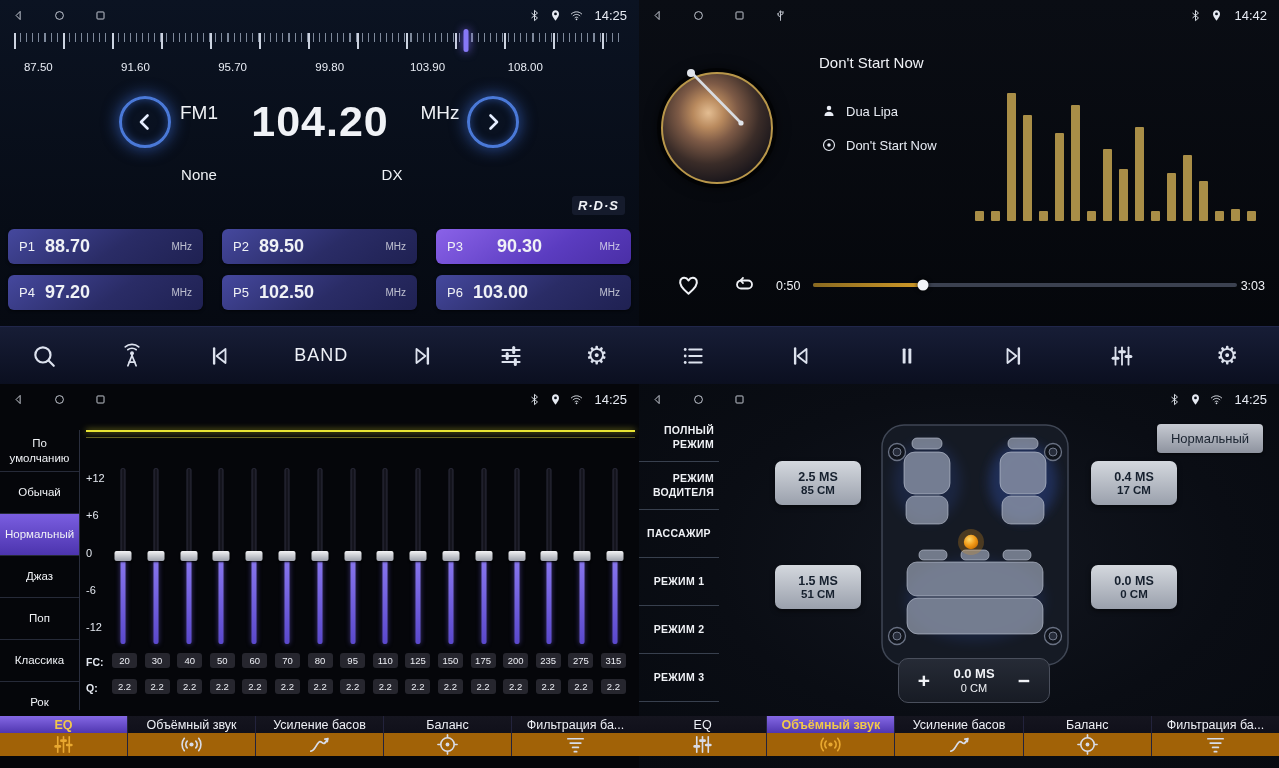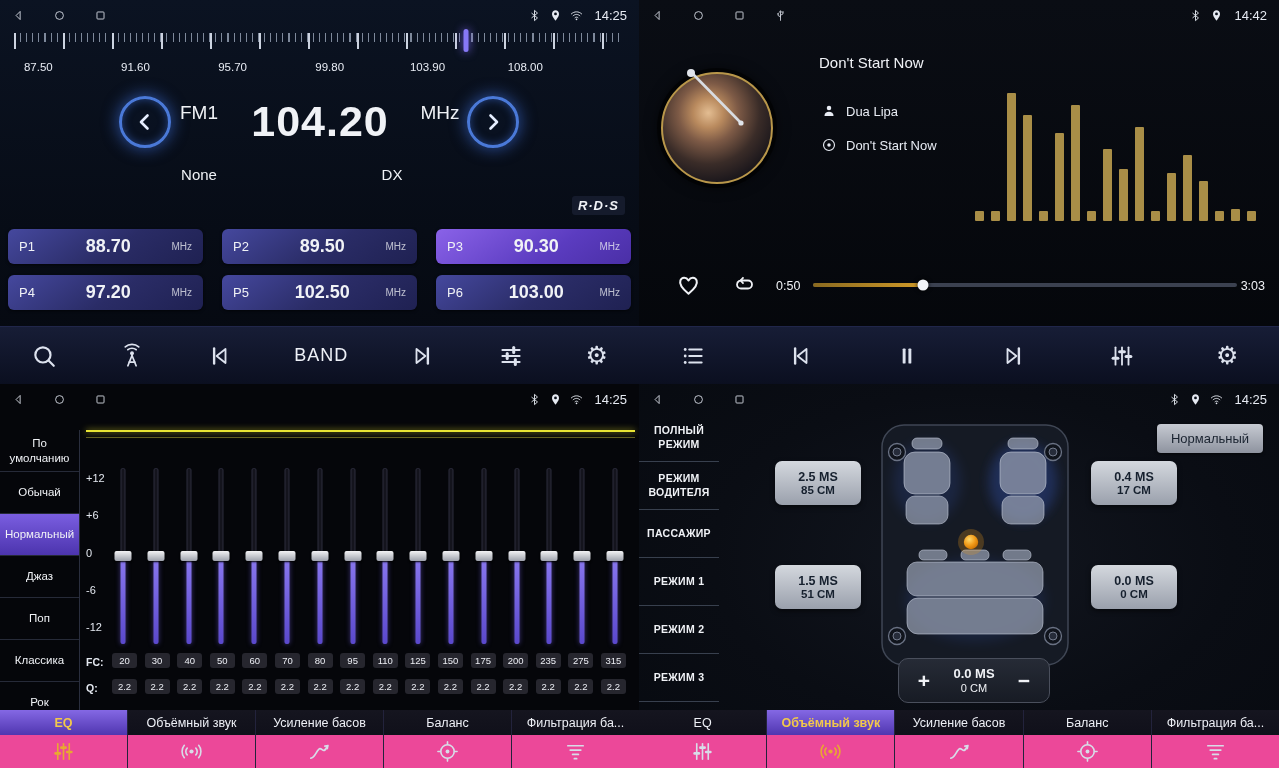--- a/index.html
+++ b/index.html
@@ -46,21 +46,21 @@
   .mode-dx { position:absolute; left:392px; top:166px; transform:translateX(-50%); font-size:15px; }
   .rds-badge { position:absolute; right:14px; top:196px; font-size:13px; font-style:italic; font-weight:700;
     letter-spacing:1px; background:#151b2c; padding:2px 6px; border-radius:3px; }
 
   .presets { position:absolute; left:8px; right:8px; top:229px; }
   .preset-row { display:flex; gap:19px; margin-bottom:11px; }
   .preset { flex:1; height:35px; border-radius:6px; display:flex; align-items:center; padding:16px 11px;
     background:linear-gradient(145deg,#45489e 0%,#2a2c66 55%,#1f2152 100%); box-shadow:0 1px 3px rgba(0,0,0,.6); }
   .preset.active { background:linear-gradient(145deg,#8a62e8 0%,#5b3cc0 60%,#4a2fa6 100%);gap:24px; }
   .p-id { font-size:13px; width:26px; }
-  .p-freq { font-size:18px; font-weight:600; flex:1; text-align:center; }
+  .p-freq { font-size:18px; font-weight:600; flex:1; text-align:left; }
   .p-unit { font-size:10px; opacity:.75; }
 
   .toolbar { position:absolute; left:0; right:0; bottom:0; height:58px;
     background:linear-gradient(180deg,#171d36,#0b0f20); border-top:1px solid #20264a;
     display:flex; align-items:center; justify-content:space-around; color:#dde2ee; }
   .toolbar svg { width:26px; height:26px; }
   .band-text { font-size:18px; letter-spacing:1px; color:#eef1f8; }
   .glyph-icon { font-size:25px; line-height:1; color:#dde2ee; }
 
   
@@ -102,33 +102,33 @@
     background:linear-gradient(180deg,#8a78f0,#5a48cc); border-radius:2px; box-shadow:0 0 5px rgba(120,100,240,.5); }
   .eq-knob { position:absolute; left:50%; transform:translateX(-50%); width:17px; height:10px; border-radius:2px;
     background:linear-gradient(180deg,#f2f2f4,#9ea2ac); box-shadow:0 1px 2px #000; }
   .band-row-label { position:absolute; left:86px; font-size:10.5px; color:#e4e8f0;font-weight:bold; }
   #fc-label { top:272px; } #q-label { top:298px; }
   .val-row { position:absolute; left:112px; width:514px; display:flex; justify-content:space-between; }
   #fc-row { top:269px; } #q-row { top:295px; }
   .val-box { width:25px; height:15px; background:#26262e; border-radius:3px; font-size:9.5px;
     display:flex; align-items:center; justify-content:center; color:#eceef4; }
 
-  .tabbar { position:absolute; left:0; right:0; bottom:0; height:58px; background:#ec4899; display:flex; }
+  .tabbar { position:absolute; left:0; right:0; bottom:12px; height:40px; background:#a16207; display:flex; }
   .tab { flex:1; display:flex; flex-direction:column; border-right:1px solid #23233c; min-width:0; }
   .tab:last-child { border-right:none; }
   .tab-label { height:25px; display:flex; align-items:center; justify-content:center; font-size:12.5px;
     background:linear-gradient(180deg,#15151f,#10101a); white-space:nowrap; overflow:hidden; color:#eef0f6; }
   .tab.active .tab-label { background:linear-gradient(180deg,#8468e4,#5036b0); color:#f2c84a; font-weight:700; }
   .tab-icon { flex:1; display:flex; align-items:center; justify-content:center; color:#d8dce8; }
   .tab.active .tab-icon { color:#e8a830; }
   .tab-icon svg { width:23px; height:23px; }
 
   
   .smode-list { position:absolute; left:0; top:30px; width:80px; }
-  .smode-item { min-height:48px; display:flex; align-items:center; justify-content:center; text-align:center;
+  .smode-item { min-height:48px; display:flex; align-items:center; justify-content:center; text-align:right;
     font-size:10.5px; font-weight:700; letter-spacing:.3px; padding:5px 5px; line-height:1.3; border-bottom:1px solid #38404e; }
   .preset-btn { position:absolute; left:518px; top:40px; width:106px; height:29px; border-radius:4px;
     background:linear-gradient(180deg,#c6cad2,#8e939f); color:#1a2330; font-size:13px;
     display:flex; align-items:center; justify-content:center; box-shadow:0 1px 3px rgba(0,0,0,.6); }
   .car-panel { position:absolute; left:240px; top:38px; }
   .delay-card { position:absolute; width:86px; height:44px; border-radius:7px;
     background:linear-gradient(180deg,#d4d8de,#9aa0ac); color:#16202e;
     display:flex; flex-direction:column; align-items:center; justify-content:center;
     font-weight:700; box-shadow:0 2px 5px rgba(0,0,0,.55); }
   .delay-ms { font-size:12.5px; } .delay-cm { font-size:11.5px; }

